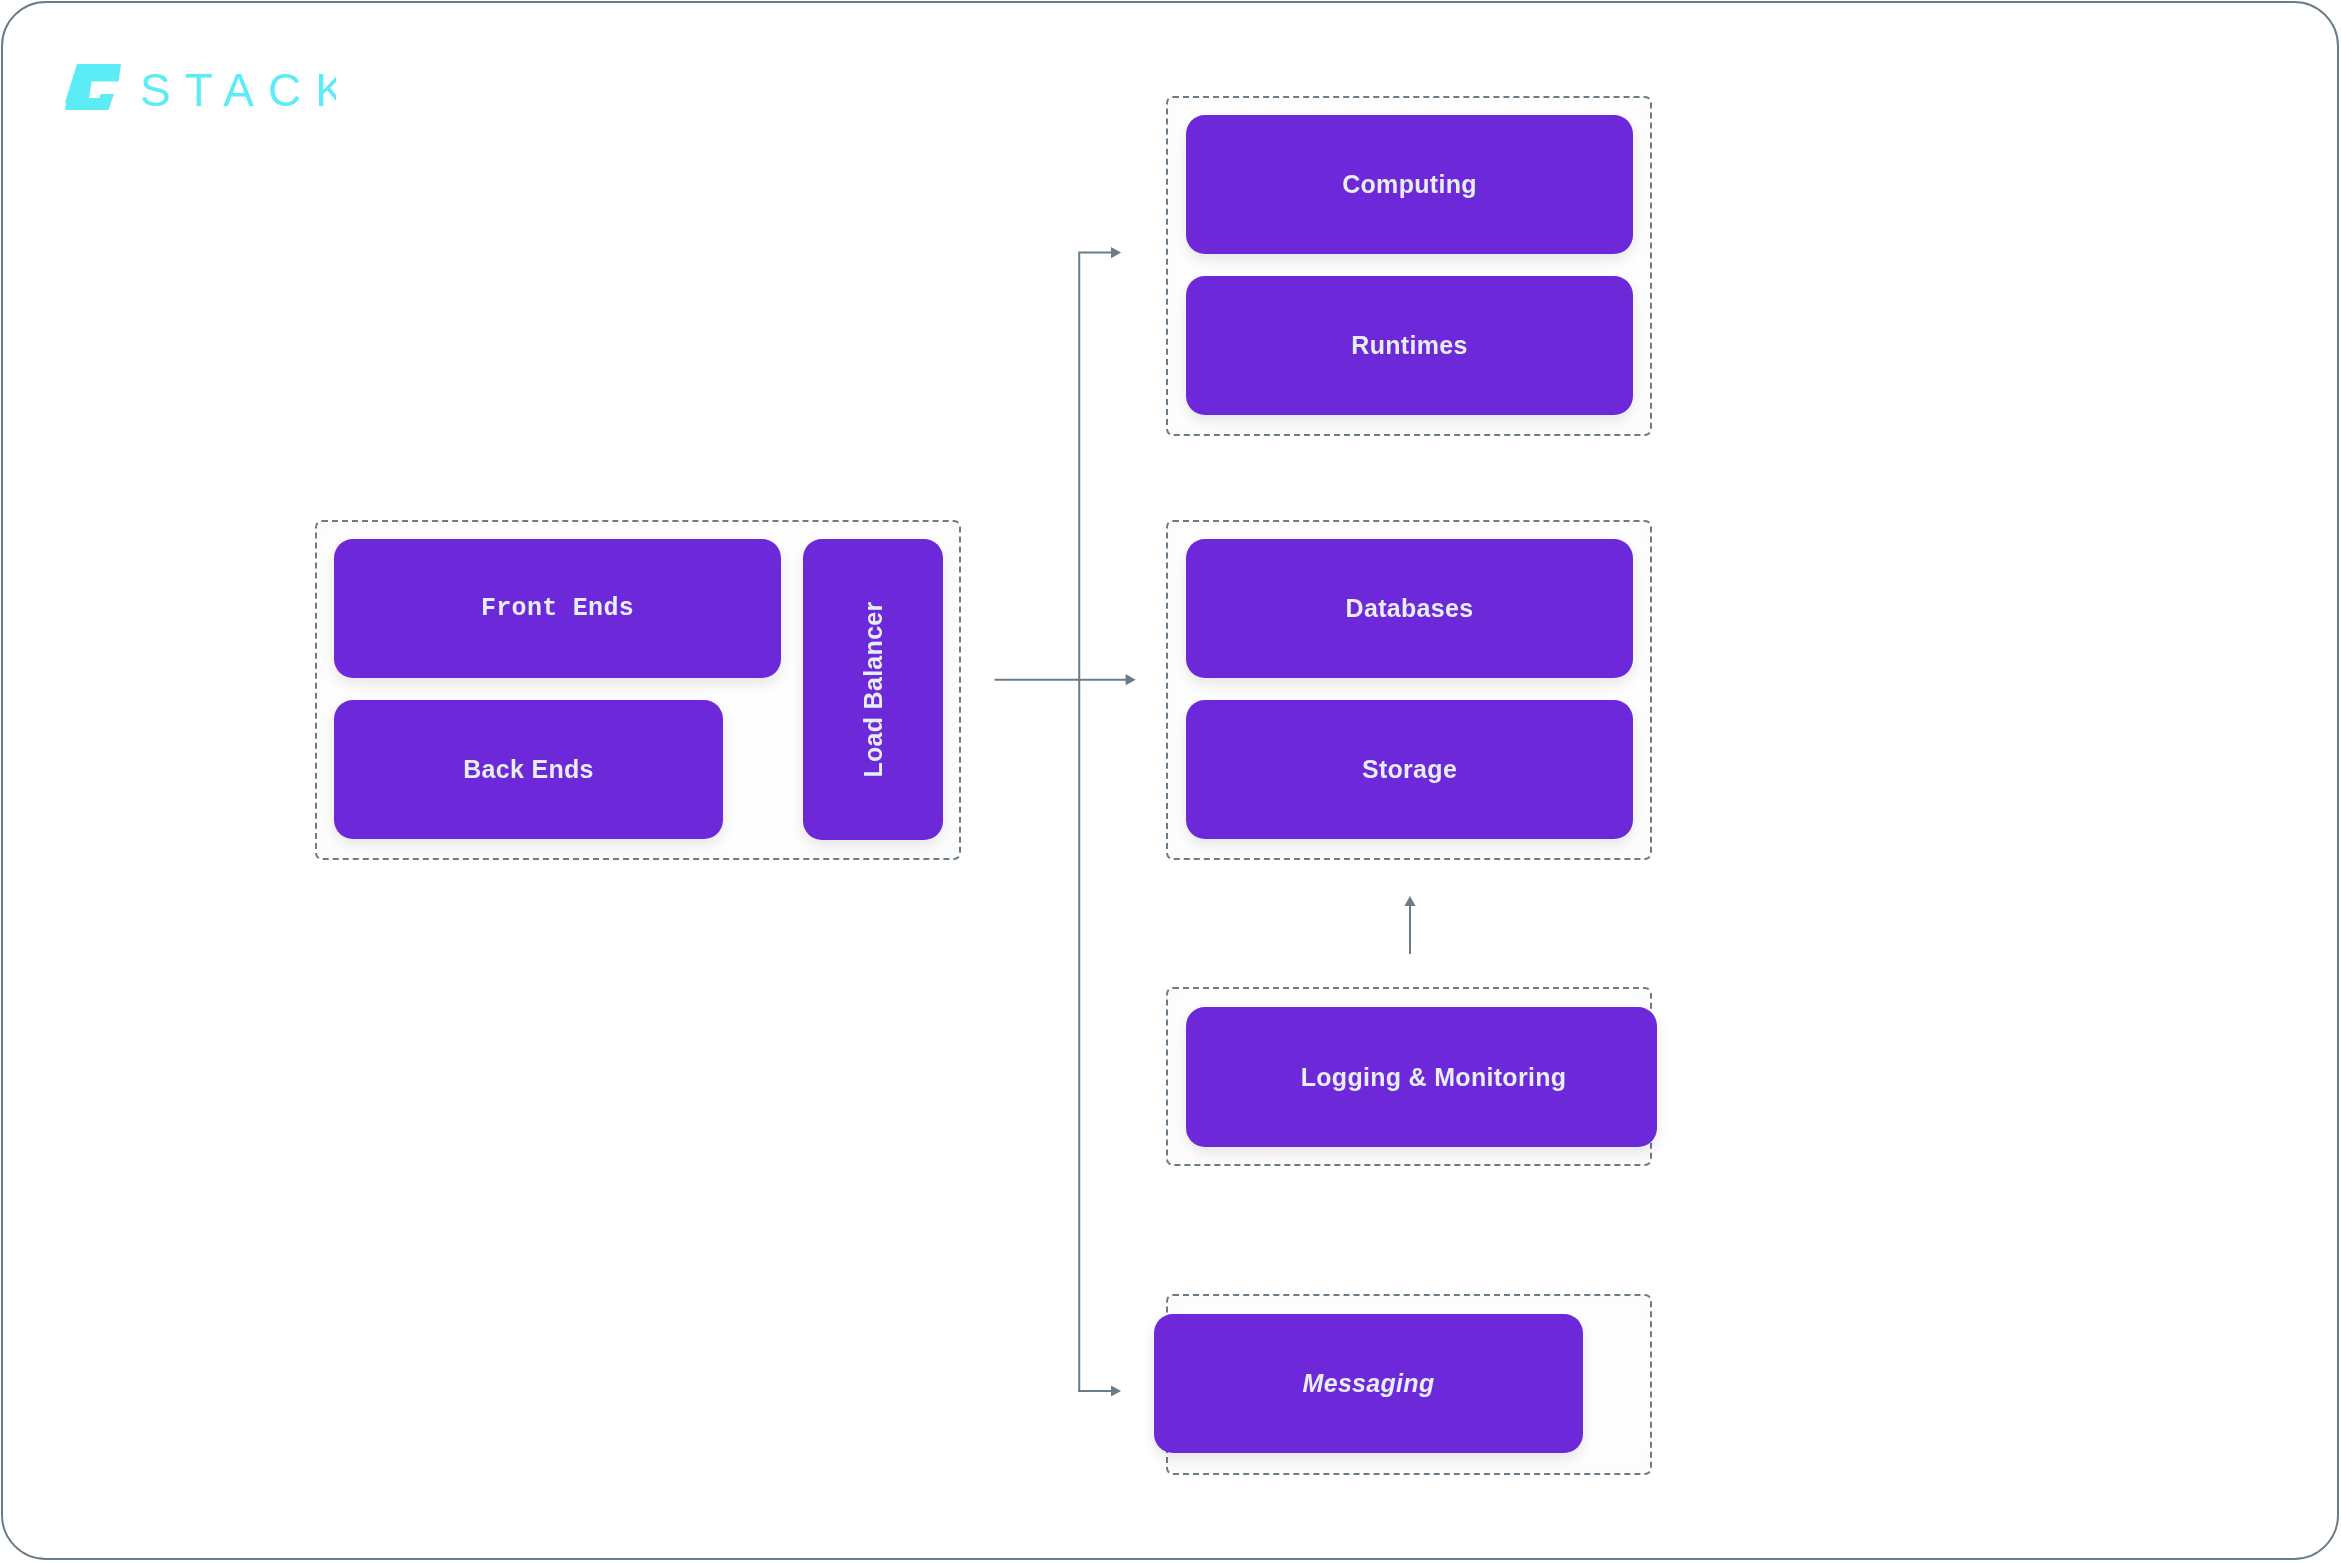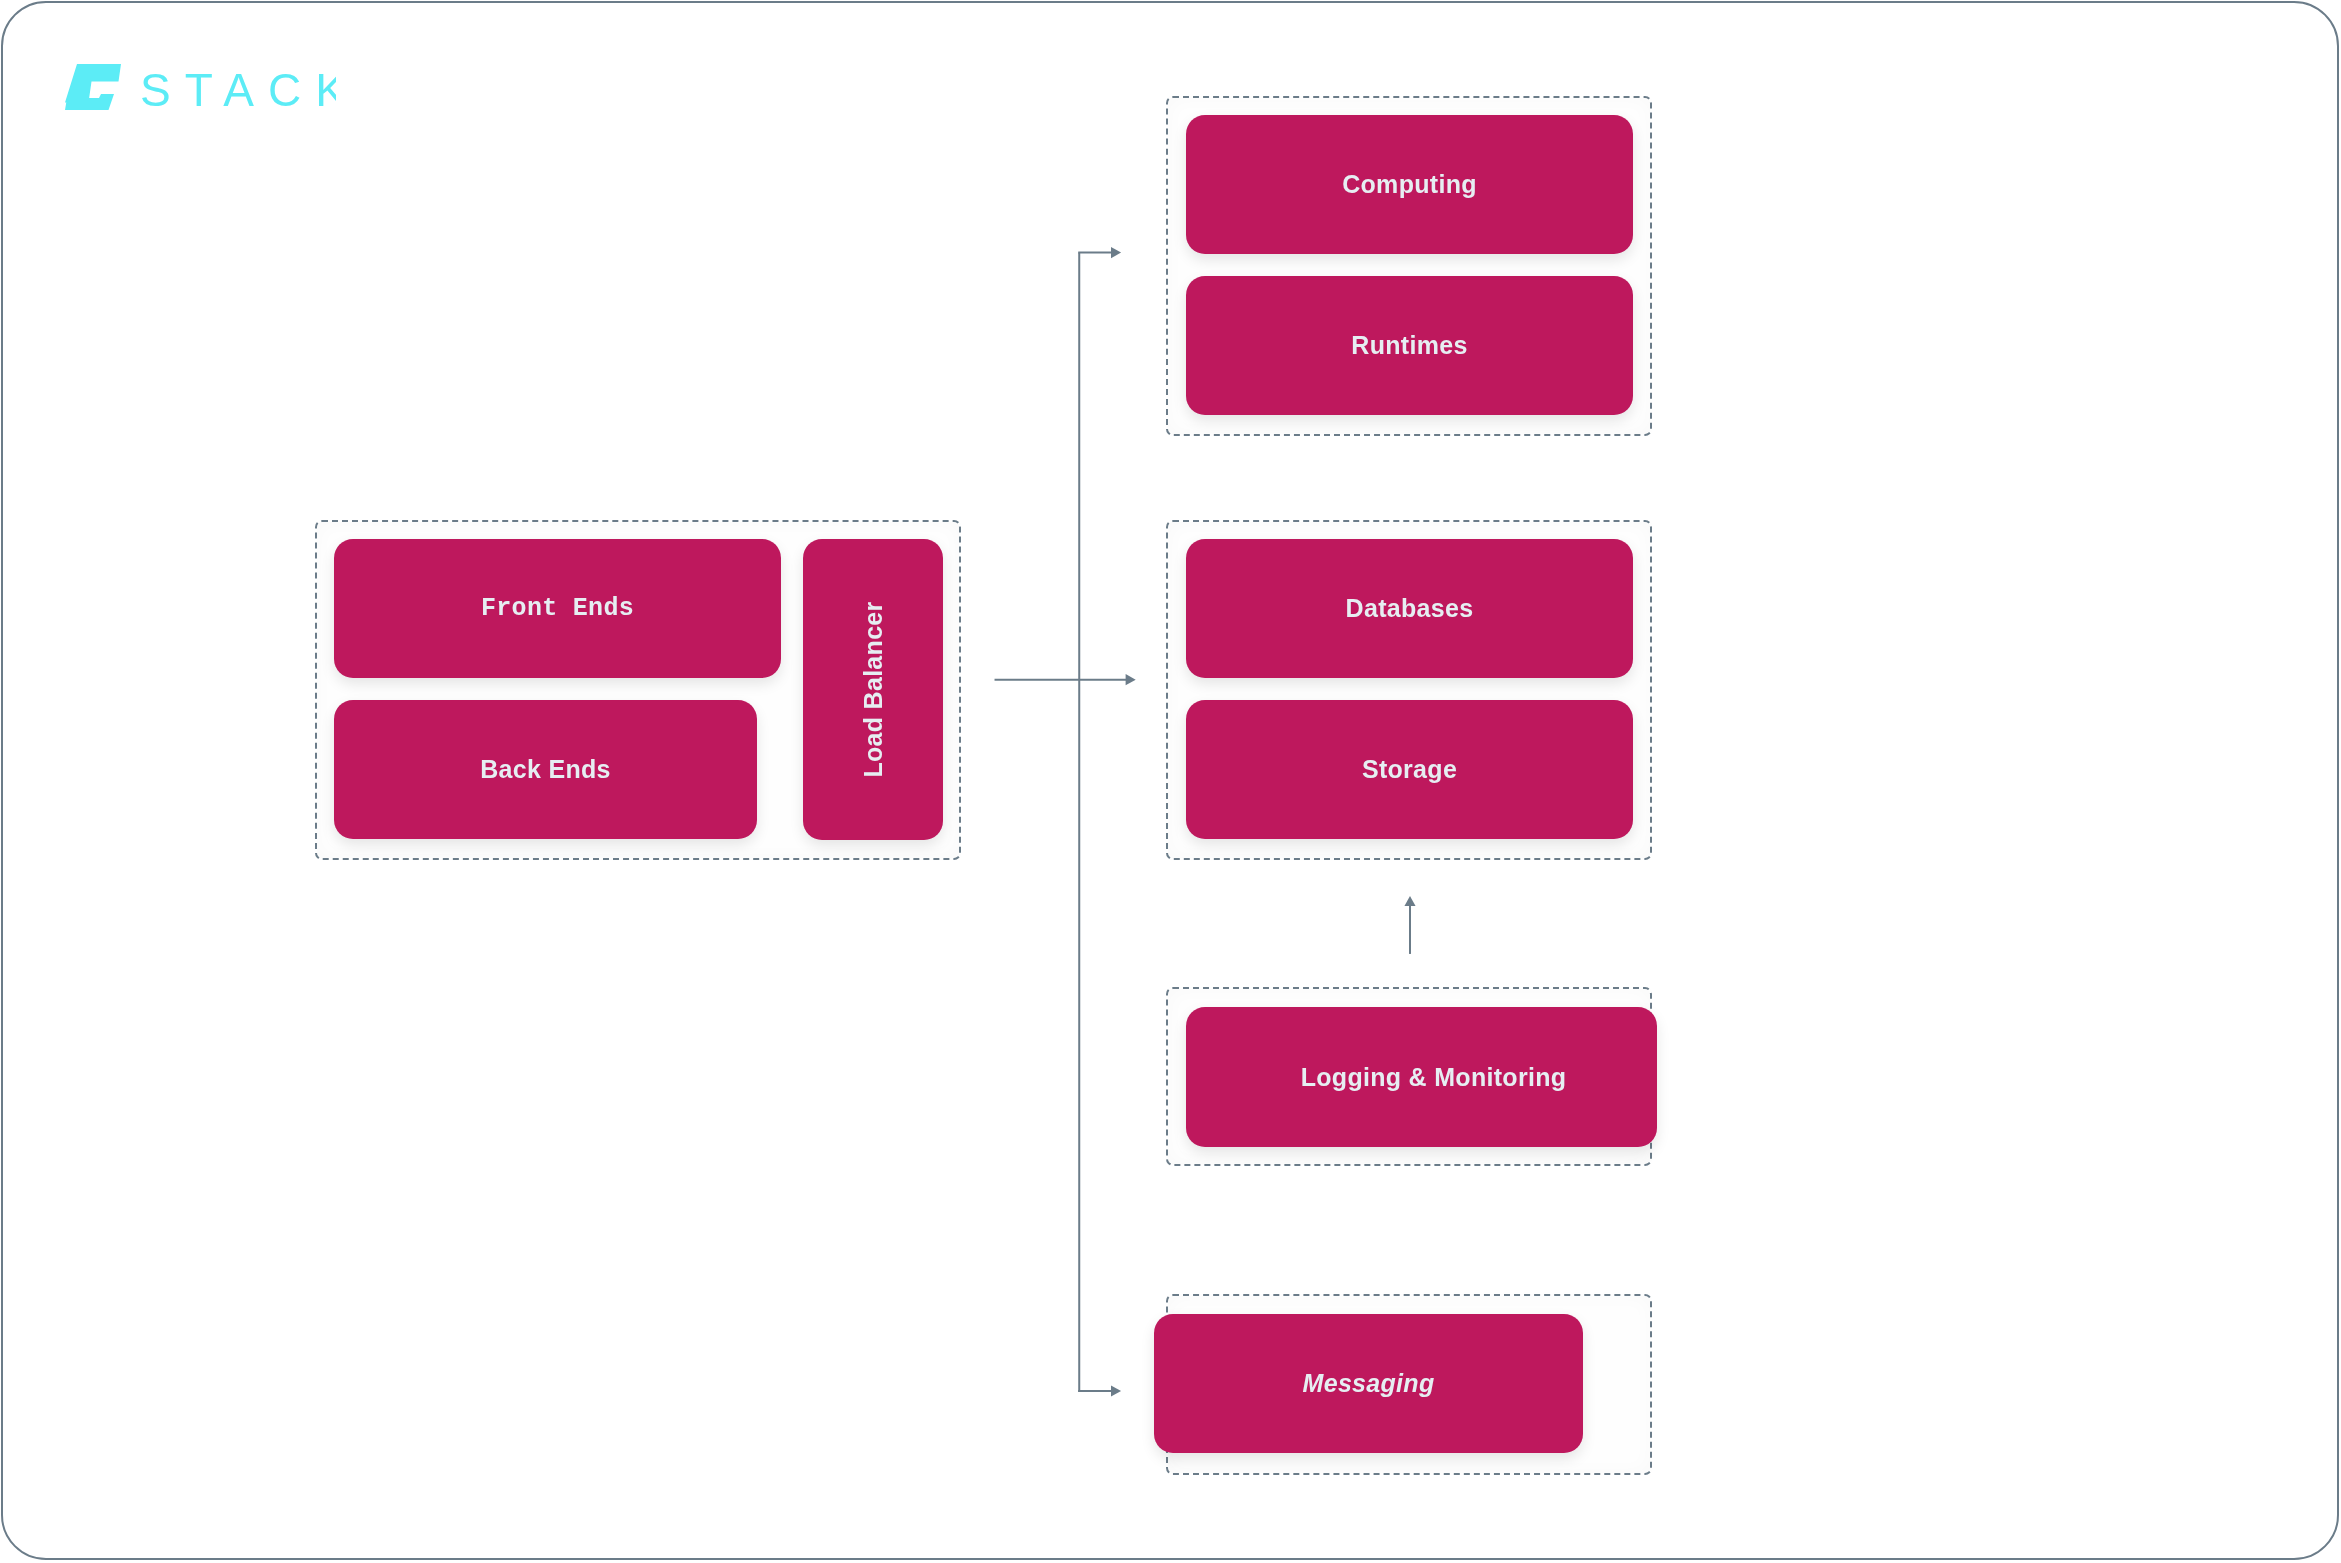--- a/index.html
+++ b/index.html
@@ -3,21 +3,21 @@
 <meta charset="utf-8">
 <style>
   html, body { margin: 0; padding: 0; background: #ffffff; }
   body { width: 2342px; height: 1563px; position: relative; overflow: hidden;
          font-family: "Liberation Sans", "DejaVu Sans", sans-serif; }
   .frame { position: absolute; left: 1px; top: 1px; width: 2338px; height: 1559px;
            border: 2px solid #6b7c89; border-radius: 45px; box-sizing: border-box; background: #fff; }
   .logo { position: absolute; left: 64px; top: 64px; width: 272px; height: 46px; }
   .group { position: absolute; border: 2px dashed #6b7c89; border-radius: 7px; box-sizing: border-box;
            background: #fefefe; box-shadow: inset 0 0 20px rgba(0,0,0,0.025); }
-  .box { position: absolute; background: #be185d; border-radius: 19px; color: #e6eef2;
+  .box { position: absolute; background: #6d28d9; border-radius: 19px; color: #e6eef2;
          display: flex; align-items: center; justify-content: center;
          font-size: 25px; font-weight: bold; letter-spacing: 0.3px;
          box-shadow: 0 6px 14px rgba(0,0,0,0.10); }
   .box span { white-space: nowrap; }
   .vertical span { transform: rotate(-90deg); display: inline-block; }
   svg.connectors { position: absolute; left: 0; top: 0; width: 2342px; height: 1563px; pointer-events: none; }
 </style>
 </head>
 <body>
 
@@ -31,21 +31,21 @@
       <polygon points="72,60 98,60 87,92 0,92 4,68 68,68"></polygon>
     </g>
     <text x="150" y="84" fill="#5cecf6" font-family="Liberation Sans, sans-serif" font-size="92" letter-spacing="28">STACKIT</text>
   </svg>
 </div>
 
 <div class="group" style="left:315px; top:520px; width:646px; height:340px;"></div>
 <div class="box" style="left:334px; top:539px; width:447px; height:139px;font-family:Liberation Mono, monospace;">
   <span>Front Ends</span>
 </div>
-<div class="box" style="left:334px; top:700px; width:423px; height:139px;">
+<div class="box" style="left:334px; top:700px; width:389px; height:139px;">
   <span>Back Ends</span>
 </div>
 <div class="box vertical" style="left:803px; top:539px; width:140px; height:301px;">
   <span>Load Balancer</span>
 </div>
 
 <div class="group" style="left:1166px; top:96px; width:486px; height:340px;"></div>
 <div class="box" style="left:1186px; top:115px; width:447px; height:139px;">
   <span>Computing</span>
 </div>

